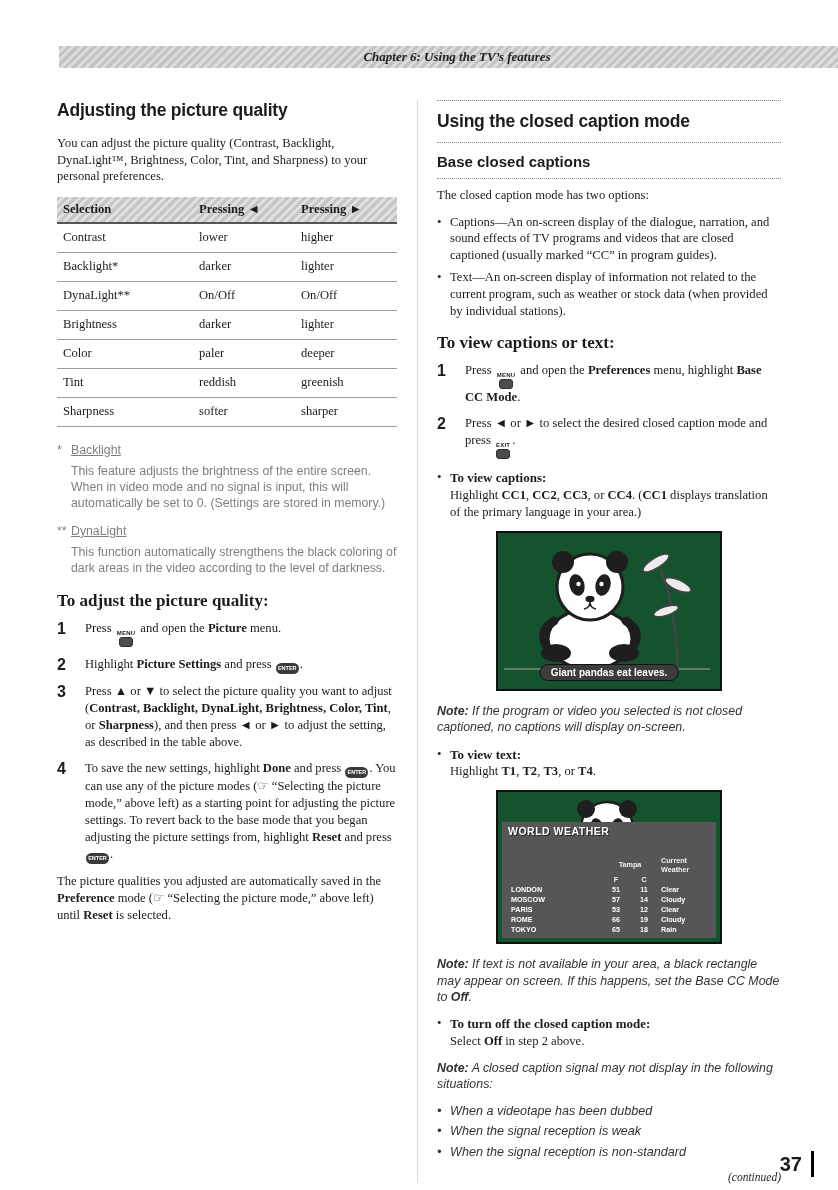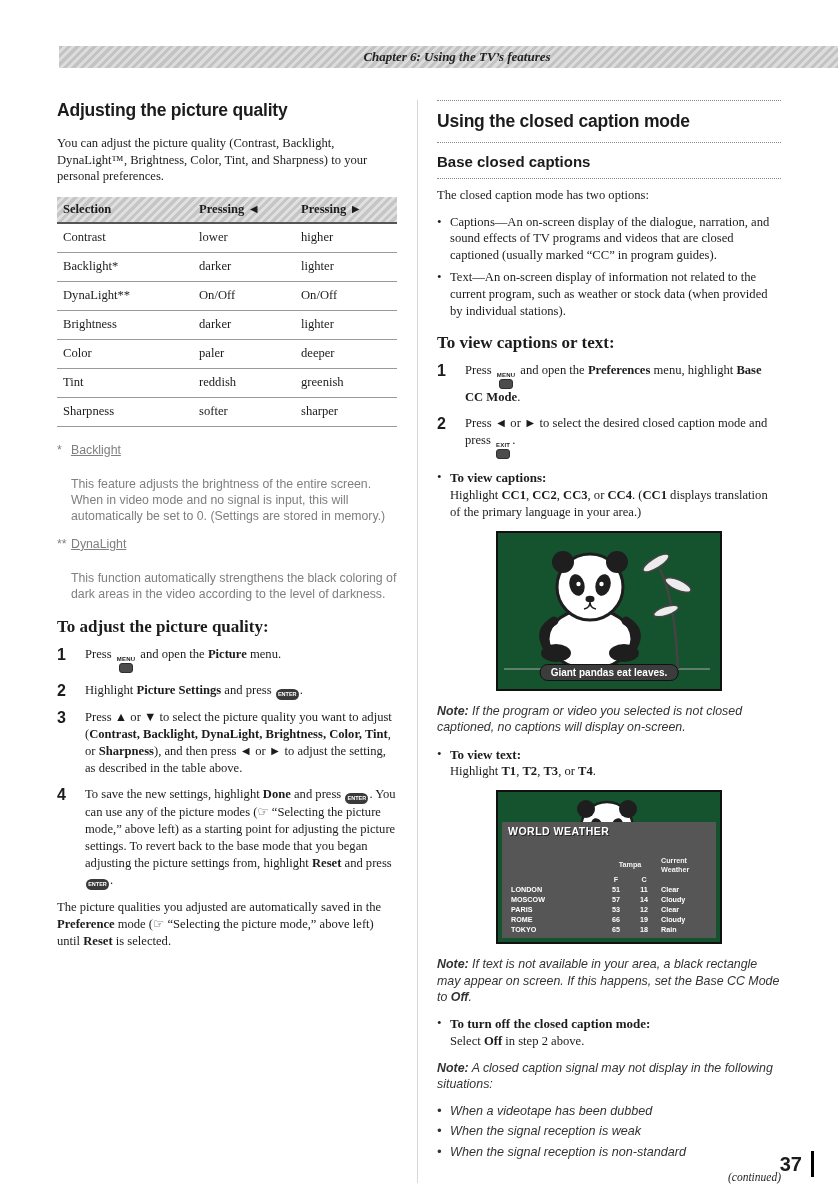--- a/index.html
+++ b/index.html
@@ -32,21 +32,21 @@
   }
   .adj-table td{font-size:12.6px;padding:6.5px 6px;border-bottom:1px solid #9a9a9a;}
   .adj-table th:nth-child(1),.adj-table td:nth-child(1){width:40%;}
   .adj-table th:nth-child(2),.adj-table td:nth-child(2){width:30%;}
   .adj-table th:nth-child(3),.adj-table td:nth-child(3){width:30%;}
 
   
   .footnote{font-family:"Liberation Sans","DejaVu Sans",sans-serif;color:#7f7f7f;font-size:12.3px;line-height:1.3;margin:0 0 12px 0;padding-left:14px;position:relative;}
   .fn-marker{position:absolute;left:0;top:0;}
   .fn-term{text-decoration:underline;}
-  .fn-body{margin-top:18px;}
+  .fn-body{margin-top:5px;}
 
   .proc-head{font-weight:bold;font-size:17px;margin:14px 0 6px 0;}
 
   .steps{margin-bottom:4px;}
   .step{display:flex;gap:11px;margin:9px 0;}
   .step-num{font-family:"Liberation Sans","DejaVu Sans",sans-serif;font-weight:bold;font-size:16px;min-width:17px;line-height:1.1;}
   .step-body{font-size:12.6px;line-height:1.35;}
 
   .rich{font-size:12.6px;line-height:1.35;}
 

